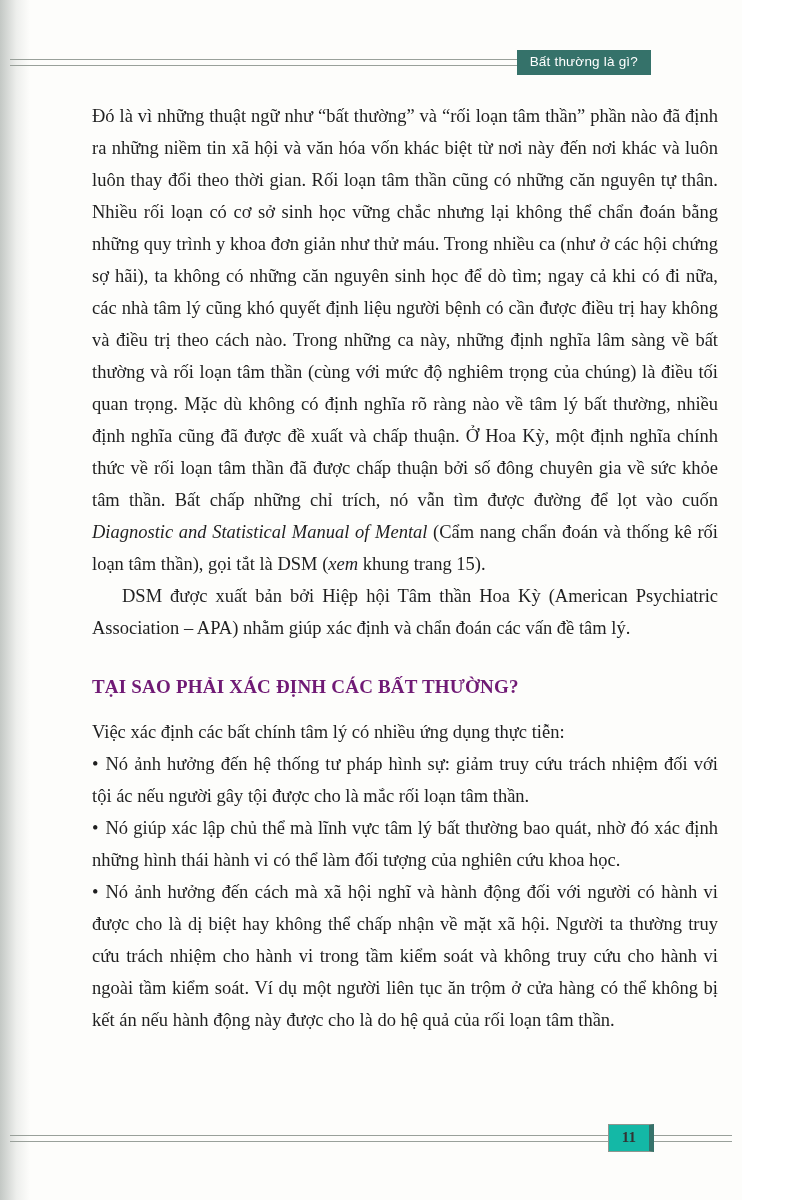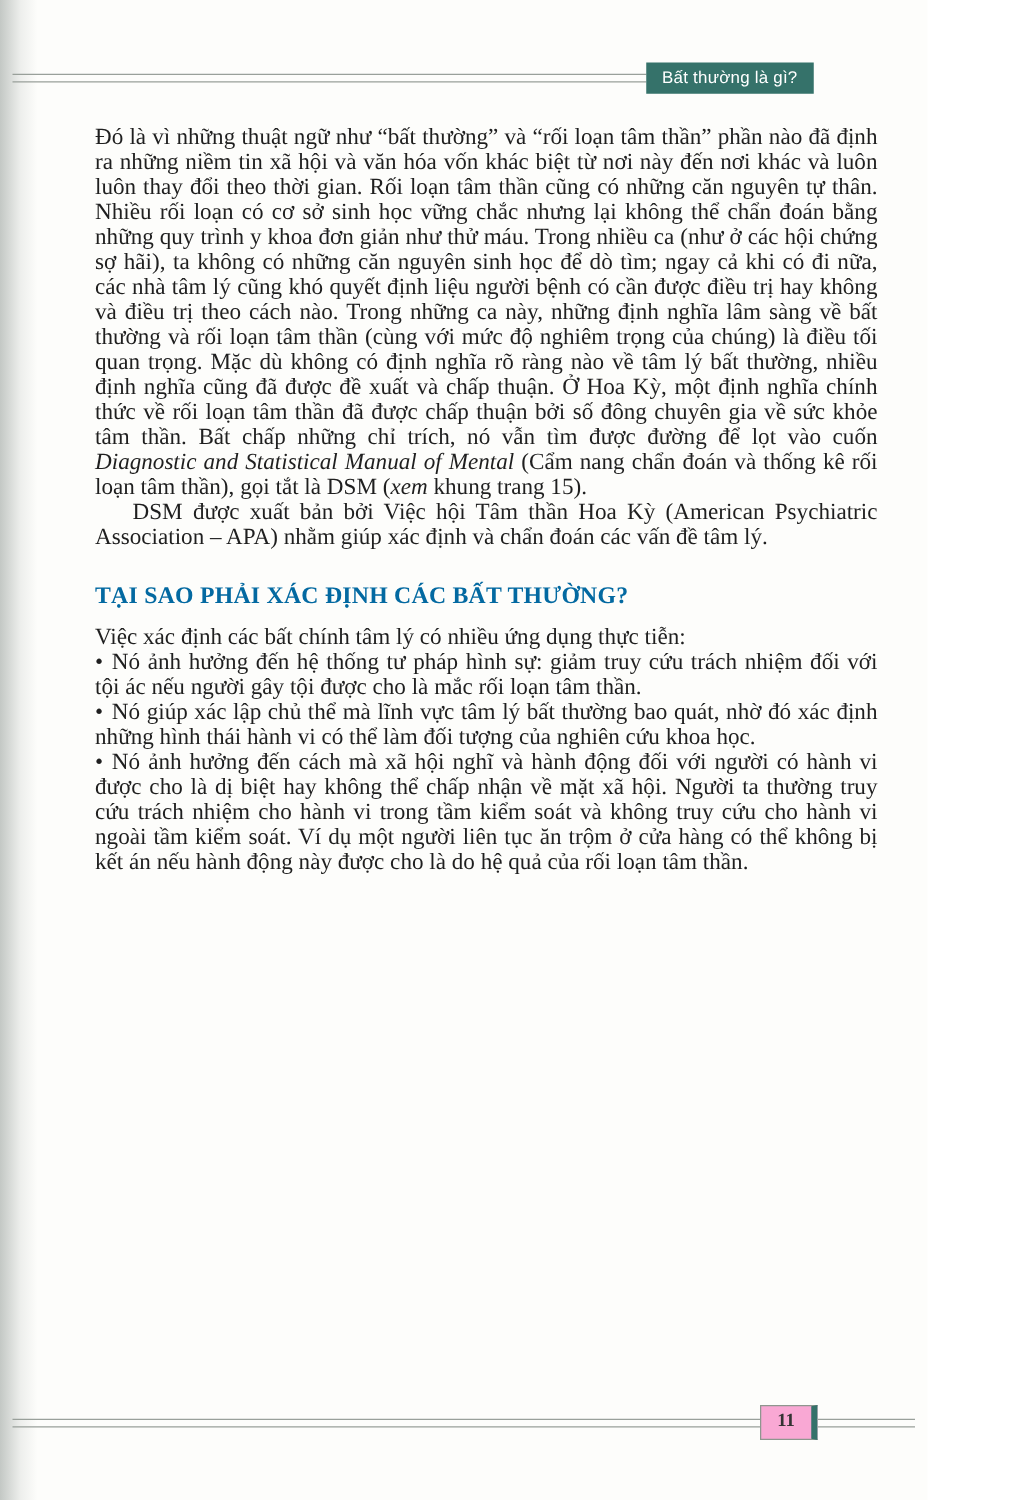--- a/index.html
+++ b/index.html
@@ -46,51 +46,51 @@
     color: #ffffff;
     font-family: "Liberation Sans", sans-serif;
     font-size: 13.5px;
     line-height: 1;
     padding: 5px 13px 6px;
     letter-spacing: 0.2px;
     white-space: nowrap;
   }
   .body-text {
     position: absolute;
-    left: 76px;
+    left: 92px;
     top: 100px;
     width: 626px;
     font-size: 18.5px;
-    line-height: 20px;
+    line-height: 32px;
     text-align: justify;
     font-family: Liberation Serif, serif;
   }
   .para { margin: 0; }
   .para.indent { text-indent: 30px; }
   .section-heading {
     margin: 27px 0 13px;
     font-weight: bold;
     font-size: 19px;
     letter-spacing: 0.2px;
     text-align: left;
-    color: #0369a1;
+    color: #701a75;
   }
   .bullet-marker { margin-right: 7px; }
   em { font-style: italic; }
   .footer-row {
     position: absolute;
     top: 1124px;
     left: 10px;
     right: 10px;
     display: flex;
     align-items: center;
   }
   .page-num-box {
     flex: 0 0 auto;
-    background: #f9a8d4;
+    background: #14b8a6;
     border: 1px solid #8f968f;
     border-right: 5px solid #35726a;
     font-weight: bold;
     font-size: 15px;
     line-height: 1;
     padding: 5px 13px 6px;
     color: #333333;
   }
   .rule-right { flex: 0 0 78px; }
 </style>
@@ -103,21 +103,21 @@
 
   <div class="header-row">
     <div class="rule-double rule-grow"></div>
     <div class="running-head">Bất thường là gì?</div>
   </div>
 
   <div class="body-text">
 
     <p class="para"><span>Đó là vì những thuật ngữ như “bất thường” và “rối loạn tâm thần” phần nào đã định ra những niềm tin xã hội và văn hóa vốn khác biệt từ nơi này đến nơi khác và luôn luôn thay đổi theo thời gian. Rối loạn tâm thần cũng có những căn nguyên tự thân. Nhiều rối loạn có cơ sở sinh học vững chắc nhưng lại không thể chẩn đoán bằng những quy trình y khoa đơn giản như thử máu. Trong nhiều ca (như ở các hội chứng sợ hãi), ta không có những căn nguyên sinh học để dò tìm; ngay cả khi có đi nữa, các nhà tâm lý cũng khó quyết định liệu người bệnh có cần được điều trị hay không và điều trị theo cách nào. Trong những ca này, những định nghĩa lâm sàng về bất thường và rối loạn tâm thần (cùng với mức độ nghiêm trọng của chúng) là điều tối quan trọng. Mặc dù không có định nghĩa rõ ràng nào về tâm lý bất thường, nhiều định nghĩa cũng đã được đề xuất và chấp thuận. Ở Hoa Kỳ, một định nghĩa chính thức về rối loạn tâm thần đã được chấp thuận bởi số đông chuyên gia về sức khỏe tâm thần. Bất chấp những chỉ trích, nó vẫn tìm được đường để lọt vào cuốn </span><em>Diagnostic and Statistical Manual of Mental</em><span> (Cẩm nang chẩn đoán và thống kê rối loạn tâm thần), gọi tắt là DSM (</span><em>xem</em><span> khung trang 15).</span></p>
 
-    <p class="para indent">DSM được xuất bản bởi Việc hội Tâm thần Hoa Kỳ (American Psychiatric Association – APA) nhằm giúp xác định và chẩn đoán các vấn đề tâm lý.</p>
+    <p class="para indent">DSM được xuất bản bởi Hiệp hội Tâm thần Hoa Kỳ (American Psychiatric Association – APA) nhằm giúp xác định và chẩn đoán các vấn đề tâm lý.</p>
 
     <h2 class="section-heading">TẠI SAO PHẢI XÁC ĐỊNH CÁC BẤT THƯỜNG?</h2>
 
     <p class="para">Việc xác định các bất chính tâm lý có nhiều ứng dụng thực tiễn:</p>
 
     <p class="para"><span class="bullet-marker">•</span><span>Nó ảnh hưởng đến hệ thống tư pháp hình sự: giảm truy cứu trách nhiệm đối với tội ác nếu người gây tội được cho là mắc rối loạn tâm thần.</span></p>
 
     <p class="para"><span class="bullet-marker">•</span><span>Nó giúp xác lập chủ thể mà lĩnh vực tâm lý bất thường bao quát, nhờ đó xác định những hình thái hành vi có thể làm đối tượng của nghiên cứu khoa học.</span></p>
 
     <p class="para"><span class="bullet-marker">•</span><span>Nó ảnh hưởng đến cách mà xã hội nghĩ và hành động đối với người có hành vi được cho là dị biệt hay không thể chấp nhận về mặt xã hội. Người ta thường truy cứu trách nhiệm cho hành vi trong tầm kiểm soát và không truy cứu cho hành vi ngoài tầm kiểm soát. Ví dụ một người liên tục ăn trộm ở cửa hàng có thể không bị kết án nếu hành động này được cho là do hệ quả của rối loạn tâm thần.</span></p>

